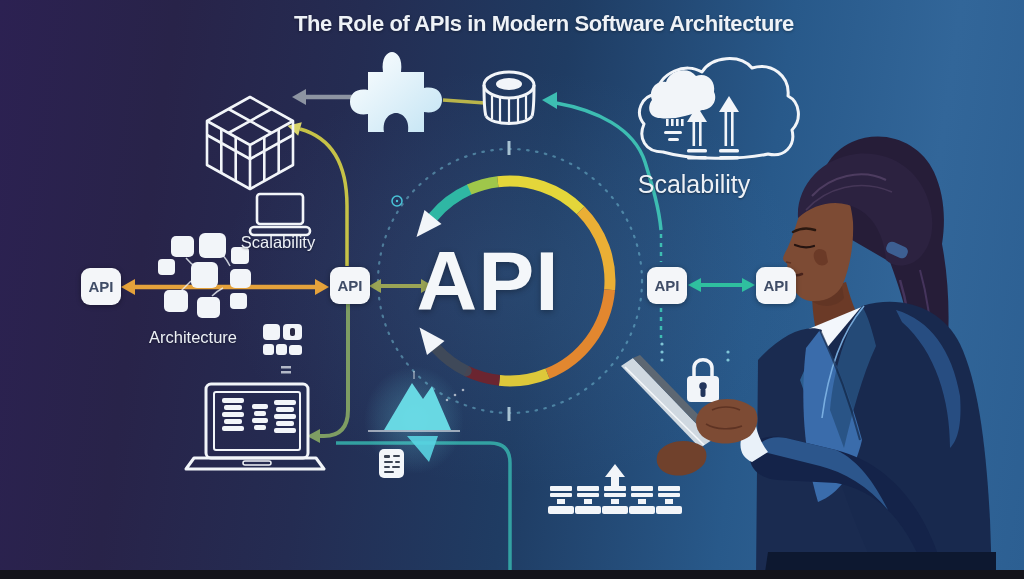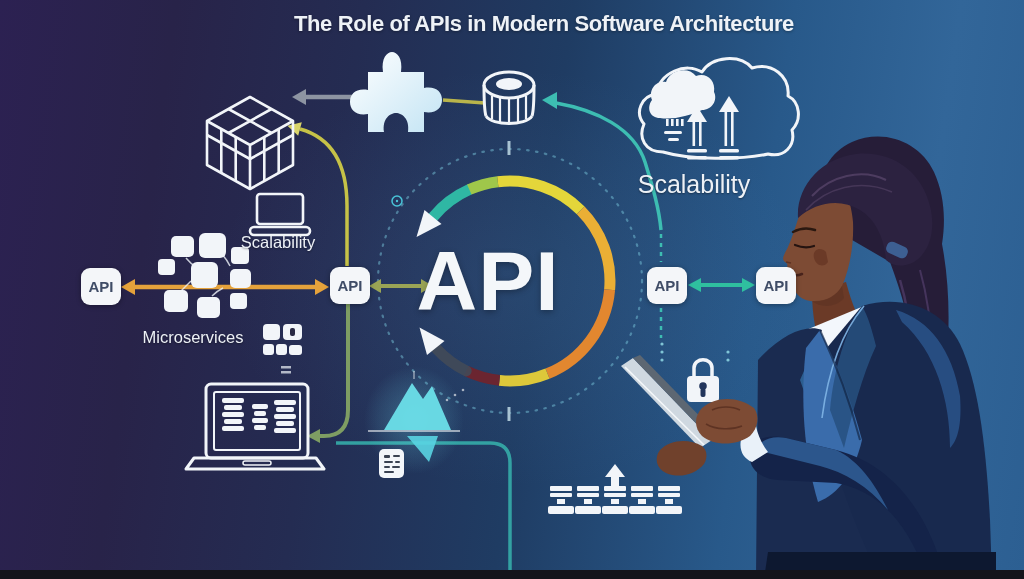--- a/index.html
+++ b/index.html
@@ -347,15 +347,15 @@
     <span>API</span>
   </div>
   <div class="api-box" style="left:647px;top:267px;">
     <span>API</span>
   </div>
   <div class="api-box" style="left:756px;top:267px;">
     <span>API</span>
   </div>
 
   <div class="txt label label-integration">Scalability</div>
-  <div class="txt label label-microservices">Microservices</div>
+  <div class="txt label label-microservices">Architecture</div>
   <div class="txt label label-scalability">Scalability</div>
 </div>
 
 </body></html>

